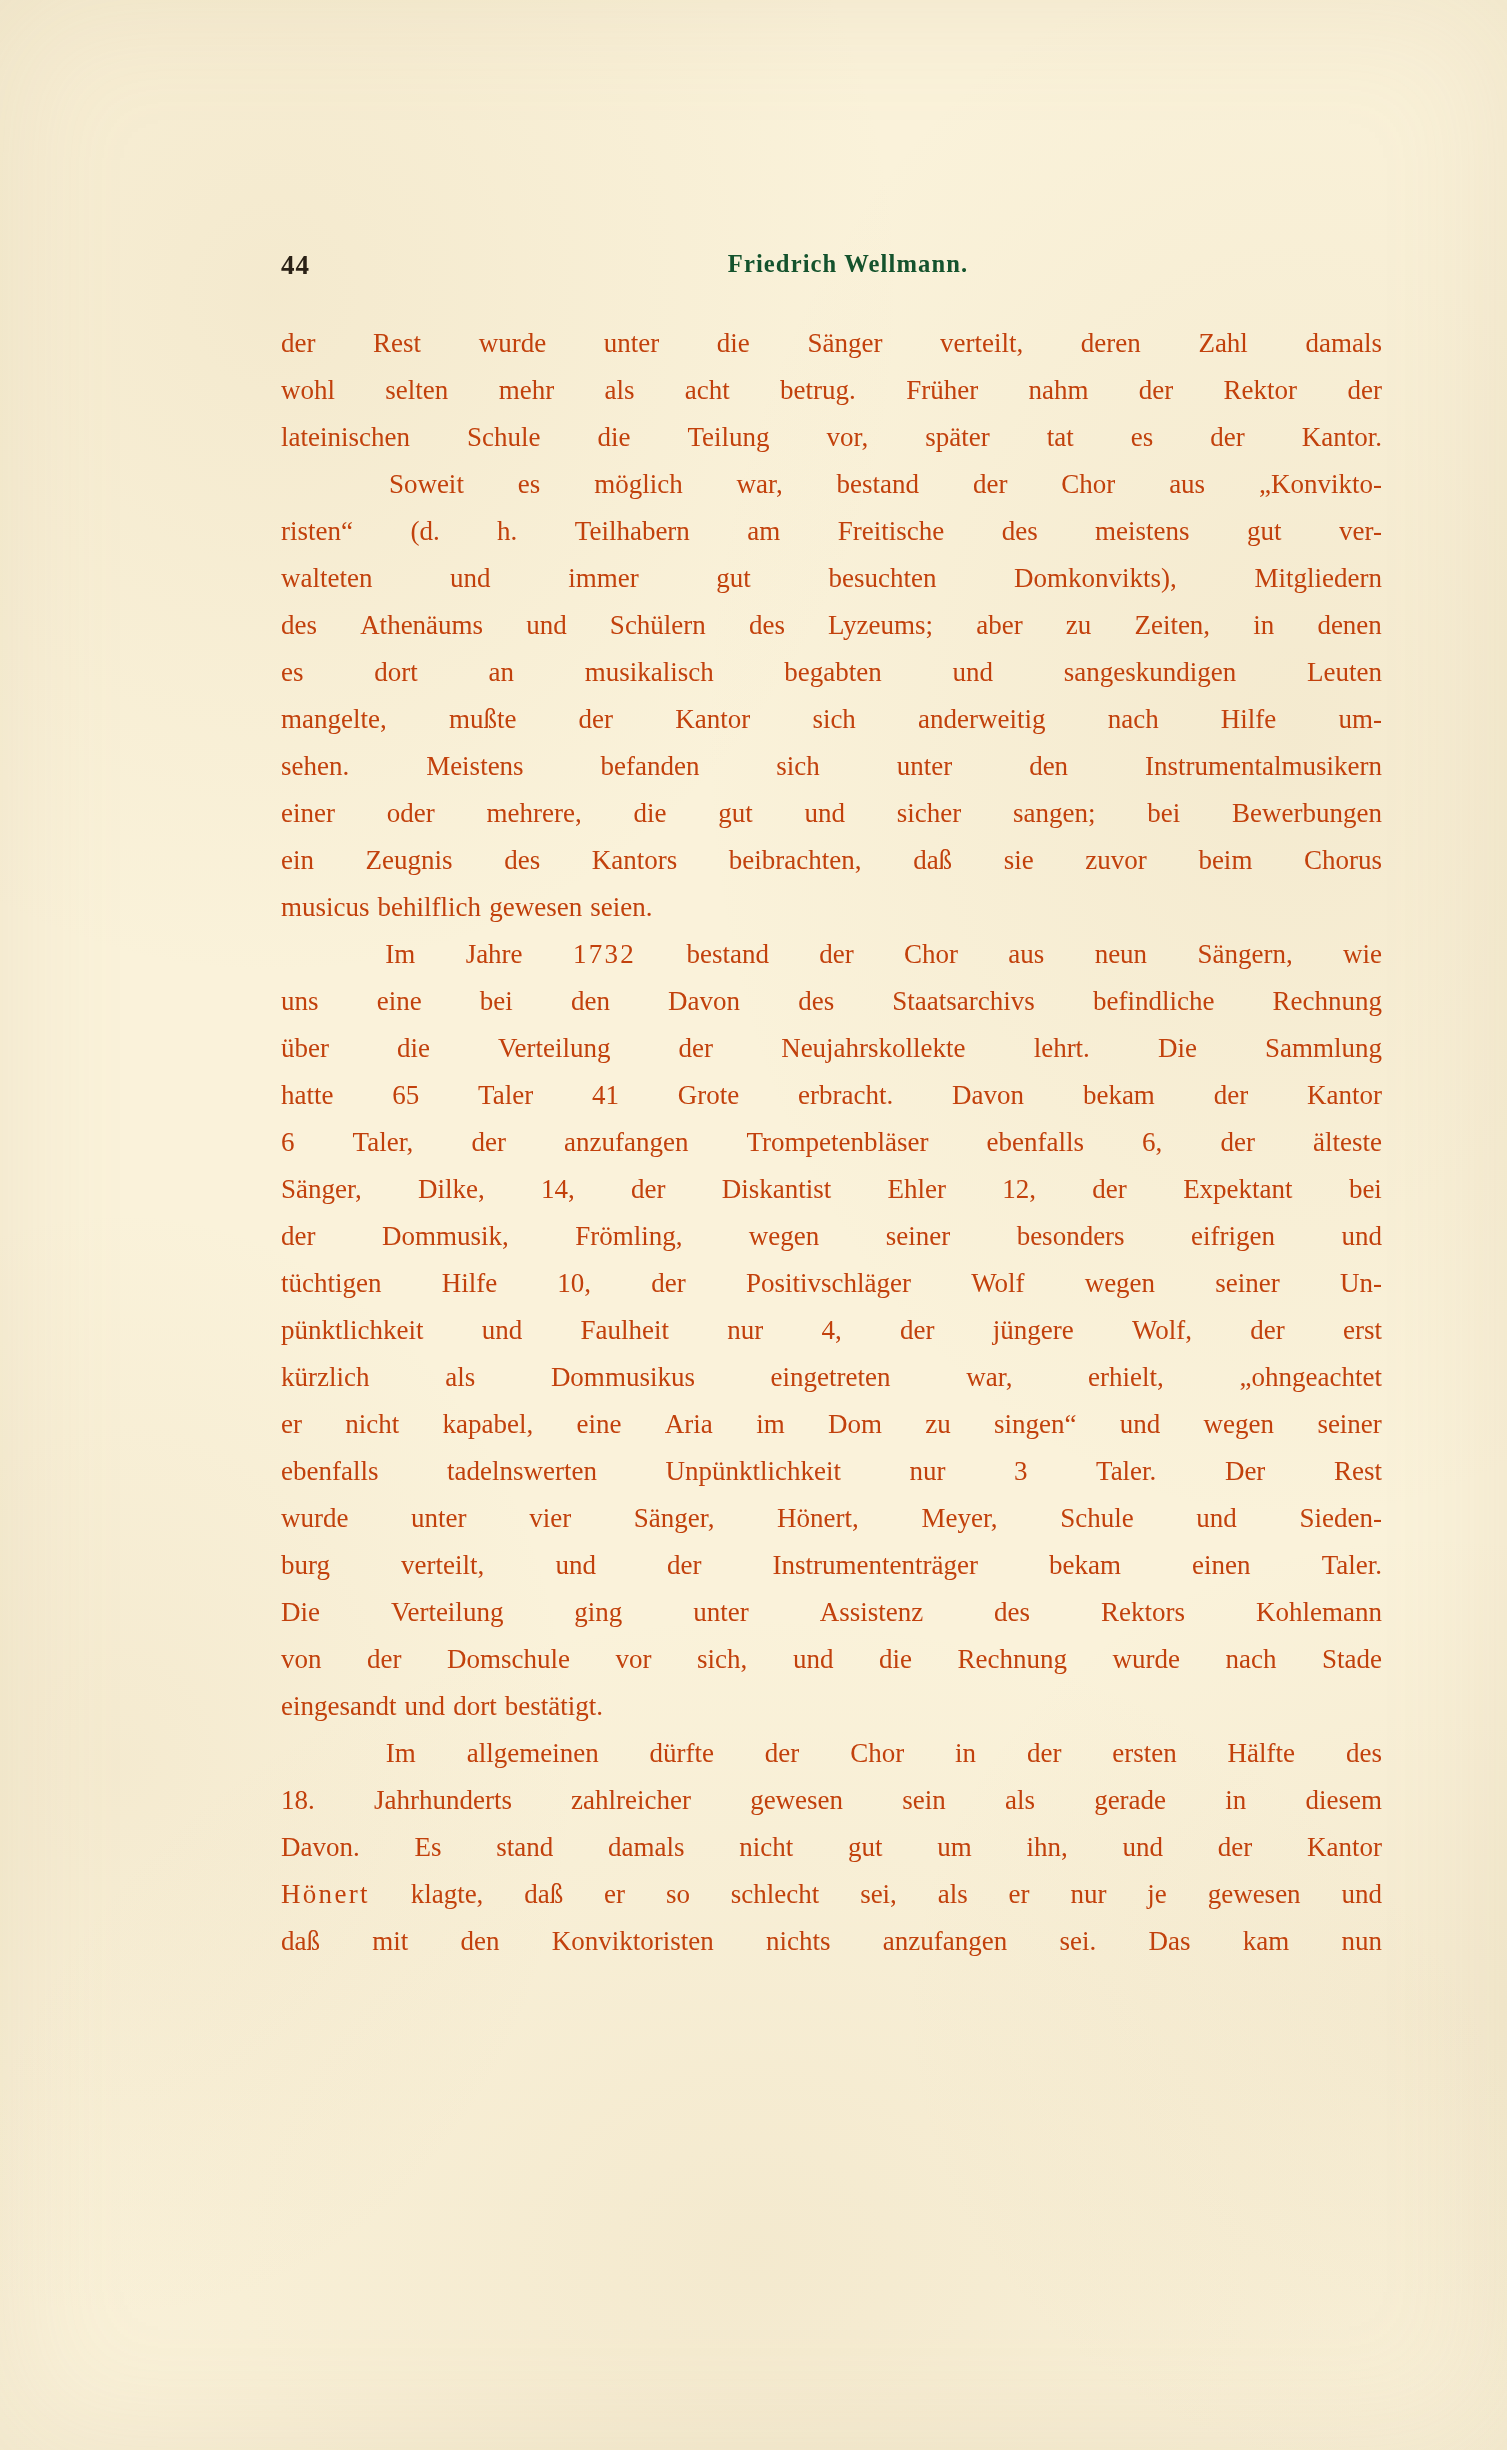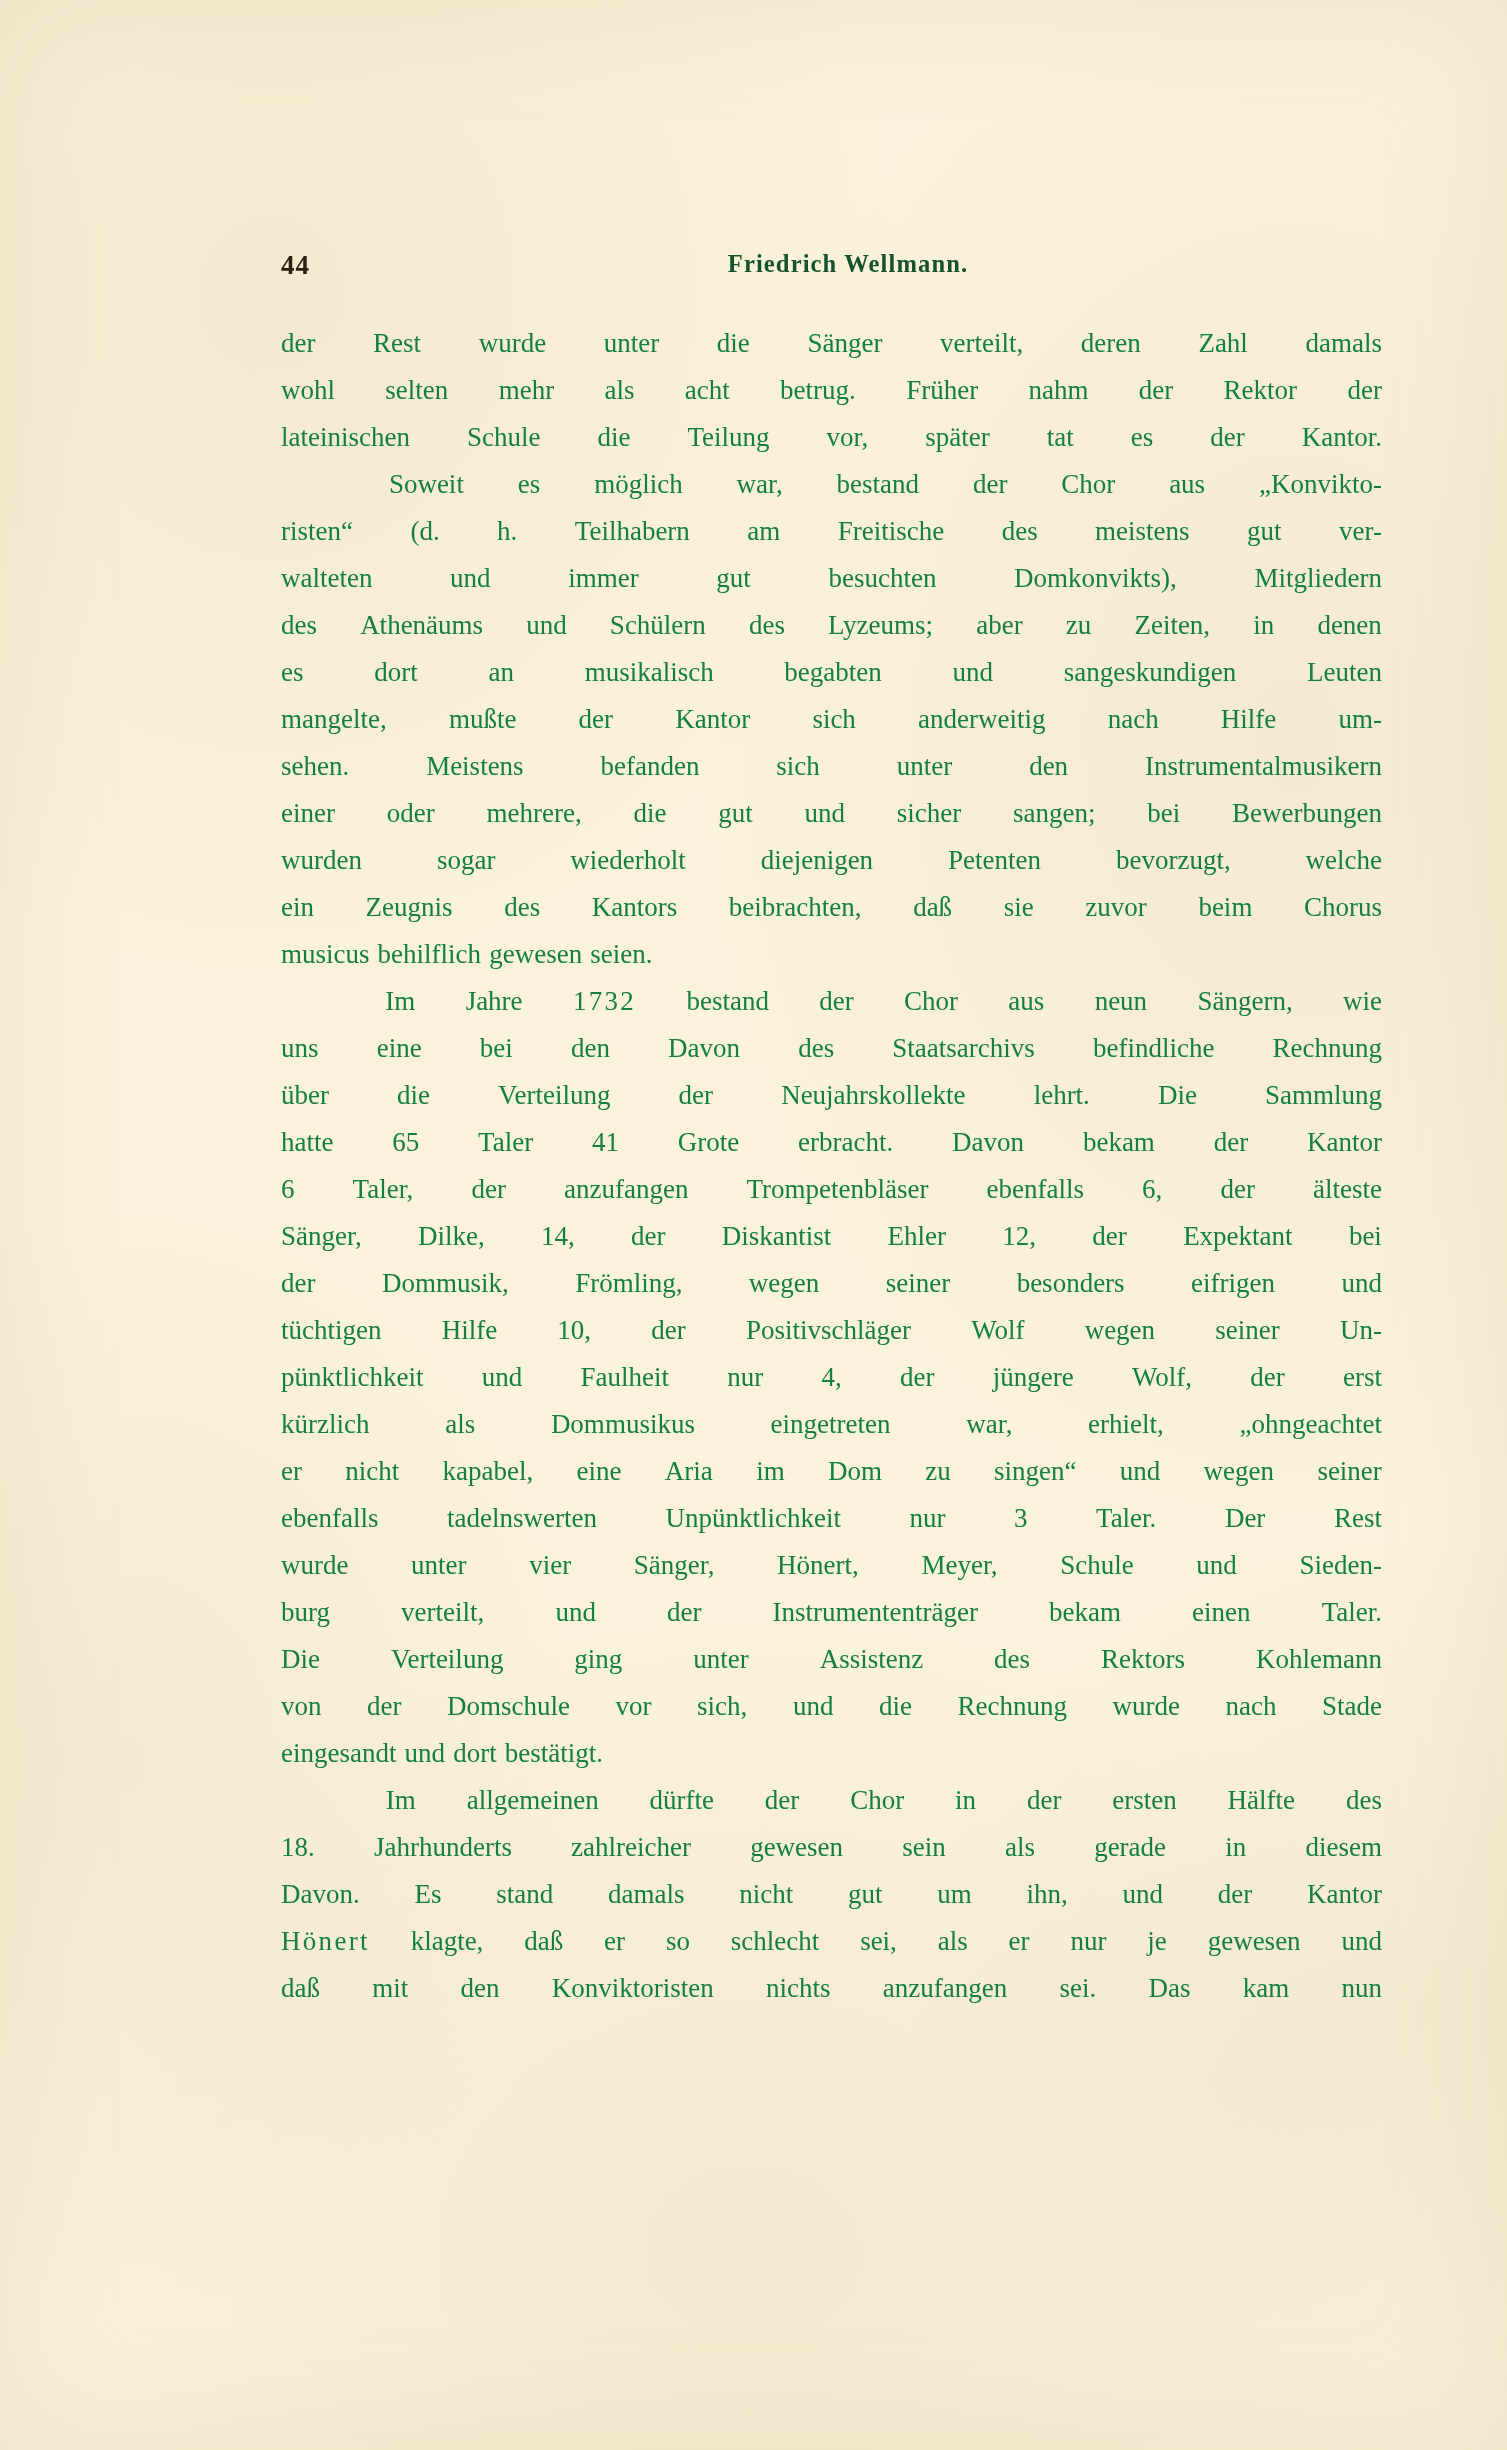--- a/index.html
+++ b/index.html
@@ -78,21 +78,21 @@
     width: 1101px;
   }
 
   .line {
     display: flex;
     height: 47px;
     align-items: baseline;
     font-size: 27px;
     line-height: 47px;
     white-space: pre;
-    color: #15803d;
+    color: #c2410c;
   }
   
   .line.j {
     justify-content: space-between;
   }
   
   .line.r {
     justify-content: flex-start;
     align-items: flex-end;
   }
@@ -129,21 +129,20 @@
       <div class="line j"><span class="w">wohl</span><span class="w">selten</span><span class="w">mehr</span><span class="w">als</span><span class="w">acht</span><span class="w">betrug.</span><span class="w">Früher</span><span class="w">nahm</span><span class="w">der</span><span class="w">Rektor</span><span class="w">der</span></div>
       <div class="line j"><span class="w">lateinischen</span><span class="w">Schule</span><span class="w">die</span><span class="w">Teilung</span><span class="w">vor,</span><span class="w">später</span><span class="w">tat</span><span class="w">es</span><span class="w">der</span><span class="w">Kantor.</span></div>
       <div class="line j"><span class="indent"></span><span class="w">Soweit</span><span class="w">es</span><span class="w">möglich</span><span class="w">war,</span><span class="w">bestand</span><span class="w">der</span><span class="w">Chor</span><span class="w">aus</span><span class="w">„Konvikto-</span></div>
       <div class="line j"><span class="w">risten“</span><span class="w">(d.</span><span class="w">h.</span><span class="w">Teilhabern</span><span class="w">am</span><span class="w">Freitische</span><span class="w">des</span><span class="w">meistens</span><span class="w">gut</span><span class="w">ver-</span></div>
       <div class="line j"><span class="w">walteten</span><span class="w">und</span><span class="w">immer</span><span class="w">gut</span><span class="w">besuchten</span><span class="w">Domkonvikts),</span><span class="w">Mitgliedern</span></div>
       <div class="line j"><span class="w">des</span><span class="w">Athenäums</span><span class="w">und</span><span class="w">Schülern</span><span class="w">des</span><span class="w">Lyzeums;</span><span class="w">aber</span><span class="w">zu</span><span class="w">Zeiten,</span><span class="w">in</span><span class="w">denen</span></div>
       <div class="line j"><span class="w">es</span><span class="w">dort</span><span class="w">an</span><span class="w">musikalisch</span><span class="w">begabten</span><span class="w">und</span><span class="w">sangeskundigen</span><span class="w">Leuten</span></div>
       <div class="line j"><span class="w">mangelte,</span><span class="w">mußte</span><span class="w">der</span><span class="w">Kantor</span><span class="w">sich</span><span class="w">anderweitig</span><span class="w">nach</span><span class="w">Hilfe</span><span class="w">um-</span></div>
       <div class="line j"><span class="w">sehen.</span><span class="w">Meistens</span><span class="w">befanden</span><span class="w">sich</span><span class="w">unter</span><span class="w">den</span><span class="w">Instrumentalmusikern</span></div>
       <div class="line j"><span class="w">einer</span><span class="w">oder</span><span class="w">mehrere,</span><span class="w">die</span><span class="w">gut</span><span class="w">und</span><span class="w">sicher</span><span class="w">sangen;</span><span class="w">bei</span><span class="w">Bewerbungen</span></div>
-      <div class="line j"><span class="w">wurden</span><span class="w">sogar</span><span class="w">wiederholt</span><span class="w">diejenigen</span><span class="w">Petenten</span><span class="w">bevorzugt,</span><span class="w">welche</span></div>
       <div class="line j"><span class="w">ein</span><span class="w">Zeugnis</span><span class="w">des</span><span class="w">Kantors</span><span class="w">beibrachten,</span><span class="w">daß</span><span class="w">sie</span><span class="w">zuvor</span><span class="w">beim</span><span class="w">Chorus</span></div>
       <div class="line r"><span class="w">musicus</span><span class="w">behilflich</span><span class="w">gewesen</span><span class="w">seien.</span></div>
       <div class="line j"><span class="indent"></span><span class="w">Im</span><span class="w">Jahre</span><span class="w sp">1732</span><span class="w">bestand</span><span class="w">der</span><span class="w">Chor</span><span class="w">aus</span><span class="w">neun</span><span class="w">Sängern,</span><span class="w">wie</span></div>
       <div class="line j"><span class="w">uns</span><span class="w">eine</span><span class="w">bei</span><span class="w">den</span><span class="w">Davon</span><span class="w">des</span><span class="w">Staatsarchivs</span><span class="w">befindliche</span><span class="w">Rechnung</span></div>
       <div class="line j"><span class="w">über</span><span class="w">die</span><span class="w">Verteilung</span><span class="w">der</span><span class="w">Neujahrskollekte</span><span class="w">lehrt.</span><span class="w">Die</span><span class="w">Sammlung</span></div>
       <div class="line j"><span class="w">hatte</span><span class="w">65</span><span class="w">Taler</span><span class="w">41</span><span class="w">Grote</span><span class="w">erbracht.</span><span class="w">Davon</span><span class="w">bekam</span><span class="w">der</span><span class="w">Kantor</span></div>
       <div class="line j"><span class="w">6</span><span class="w">Taler,</span><span class="w">der</span><span class="w">anzufangen</span><span class="w">Trompetenbläser</span><span class="w">ebenfalls</span><span class="w">6,</span><span class="w">der</span><span class="w">älteste</span></div>
       <div class="line j"><span class="w">Sänger,</span><span class="w">Dilke,</span><span class="w">14,</span><span class="w">der</span><span class="w">Diskantist</span><span class="w">Ehler</span><span class="w">12,</span><span class="w">der</span><span class="w">Expektant</span><span class="w">bei</span></div>
       <div class="line j"><span class="w">der</span><span class="w">Dommusik,</span><span class="w">Frömling,</span><span class="w">wegen</span><span class="w">seiner</span><span class="w">besonders</span><span class="w">eifrigen</span><span class="w">und</span></div>
       <div class="line j"><span class="w">tüchtigen</span><span class="w">Hilfe</span><span class="w">10,</span><span class="w">der</span><span class="w">Positivschläger</span><span class="w">Wolf</span><span class="w">wegen</span><span class="w">seiner</span><span class="w">Un-</span></div>

